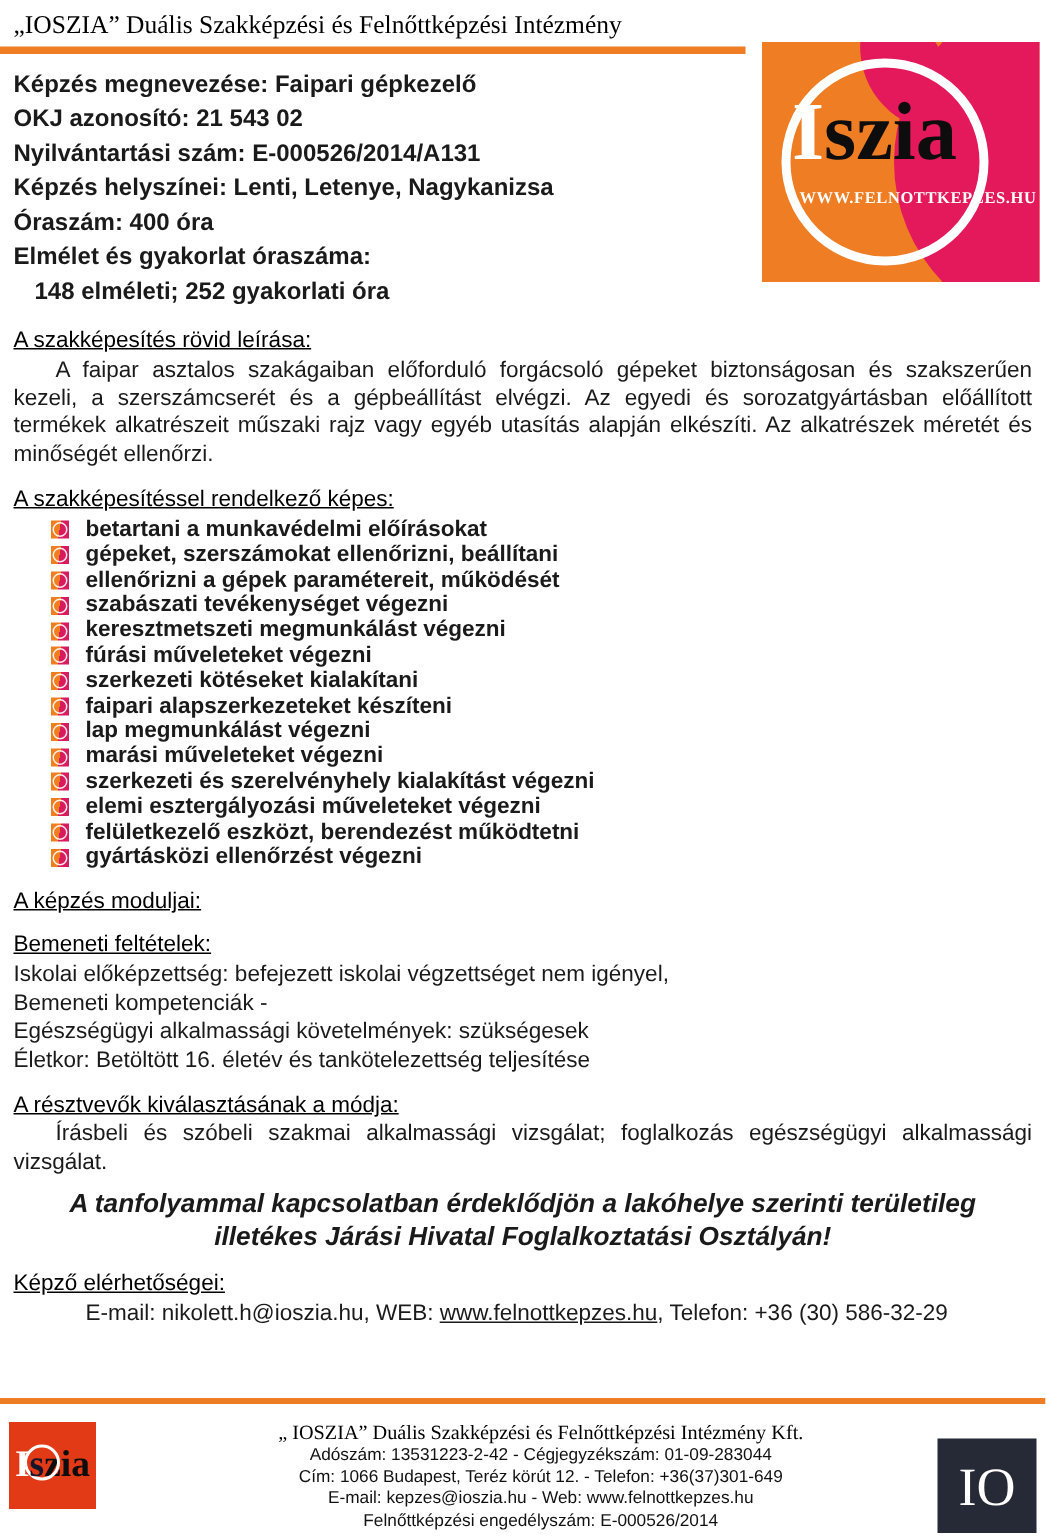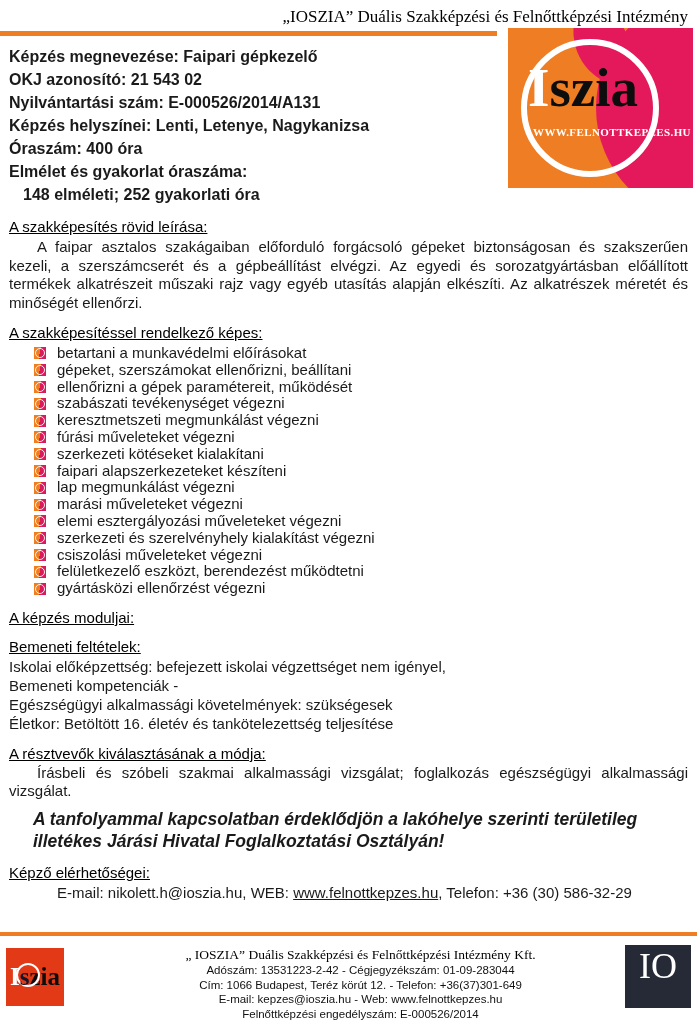--- a/index.html
+++ b/index.html
@@ -11,21 +11,20 @@
   body{
     height:1024px; position:relative; background:#fff; color:var(--ink);
     font-family:"Liberation Sans", sans-serif; overflow:hidden;
   }
   .page{padding:0 9px;}
 
   
   .doc-title{
     font-family:"Liberation Serif", serif; font-size:17px; padding-top:7px;
     color:#000;
-    text-align:right;
   }
   .orange-rule{height:5px; background:var(--orange); width:497px; margin-top:4px; margin-left:-9px; padding-left:9px;}
 
   
   .course{margin-top:9px; font-weight:bold; font-size:16px; line-height:23px; width:500px;}
   .course .indent{padding-left:14px;}
 
   
   .logo{
     position:absolute; left:508px; top:28px; width:185px; height:160px;
@@ -55,37 +54,37 @@
   }
 
   
   .section-heading{
     font-size:15px; text-decoration:underline; margin-top:12px; color:#000;
   }
   .para{
     font-size:15px; line-height:18.5px; text-align:justify; text-indent:28px;
     margin-top:3px;
   }
-  .bullets{list-style:none; margin-top:4px;}
+  .bullets{list-style:none; margin-top:4px;font-weight:bold;}
   .bullets li{
     display:flex; align-items:center; gap:11px; padding-left:25px;
     line-height:16.8px; font-size:15px;
   }
   .bullet-icon{
     flex:none; width:12px; height:12px; position:relative;
     background:linear-gradient(100deg, #f07d1e 48%, #d81b5d 48%);
   }
   .bullet-icon::after{
     content:''; position:absolute; inset:1px; border:1.5px solid rgba(255,255,255,.9);
     border-radius:50%;
   }
   .plain-lines{font-size:15px; line-height:19px; margin-top:2px;}
   .selection-body{margin-top:2px;}
   .notice{
-    font-size:17.5px; font-weight:bold; font-style:italic; text-align:left;
+    font-size:17.5px; font-weight:bold; font-style:italic; text-align:center;
     line-height:22px; margin:7px 24px 0 24px;
   }
   .contact-line{font-size:15px; padding-left:48px; margin-top:3px;}
   .contact-line .link{text-decoration:underline; color:var(--ink); cursor:pointer;}
 
   
   .footer{position:absolute; left:0; top:932px; width:697px;}
   .footer-bar{height:4px; background:var(--orange); width:100%;}
   .footer-row{display:flex; justify-content:space-between; align-items:flex-start; padding:9px 6px 0 6px;}
   .footer-center{flex:1; text-align:center; padding-top:2px;padding-left:32px;}
@@ -98,21 +97,21 @@
   }
   .f-logo-left .i{color:#fff;}
   .f-logo-left .s{color:#13162a; position:relative; z-index:1;}
   .f-logo-left .s::before{
     content:''; position:absolute; left:-4px; top:0px; width:20px; height:20px;
     border:2.5px solid #fff; border-radius:50%; z-index:-1;
   }
   .f-logo-left .zia{color:#0d0d0d;}
   .f-logo-right{
     width:66px; height:63px; background:var(--footer-navy); flex:none;
-    display:flex; align-items:flex-start; justify-content:center; margin-top:0;
+    display:flex; align-items:center; justify-content:center; margin-top:14px;
     font-family:"Liberation Serif", serif; font-size:36px; color:#fff;
   }
 </style>
 </head>
 <body>
 
 <div class="page">
   <div class="doc-title">„IOSZIA” Duális Szakképzési és Felnőttképzési Intézmény</div>
   <div class="orange-rule"></div>
 
@@ -176,29 +175,25 @@
       <li>
       <span class="bullet-icon"></span>
       <span>lap megmunkálást végezni</span>
     </li>
       <li>
       <span class="bullet-icon"></span>
       <span>marási műveleteket végezni</span>
     </li>
       <li>
       <span class="bullet-icon"></span>
+      <span>szerkezeti és szerelvényhely kialakítást végezni</span>
+    </li>
+      <li>
+      <span class="bullet-icon"></span>
       <span>elemi esztergályozási műveleteket végezni</span>
-    </li>
-      <li>
-      <span class="bullet-icon"></span>
-      <span>szerkezeti és szerelvényhely kialakítást végezni</span>
-    </li>
-      <li>
-      <span class="bullet-icon"></span>
-      <span>csiszolási műveleteket végezni</span>
     </li>
       <li>
       <span class="bullet-icon"></span>
       <span>felületkezelő eszközt, berendezést működtetni</span>
     </li>
       <li>
       <span class="bullet-icon"></span>
       <span>gyártásközi ellenőrzést végezni</span>
     </li>
     </ul>

